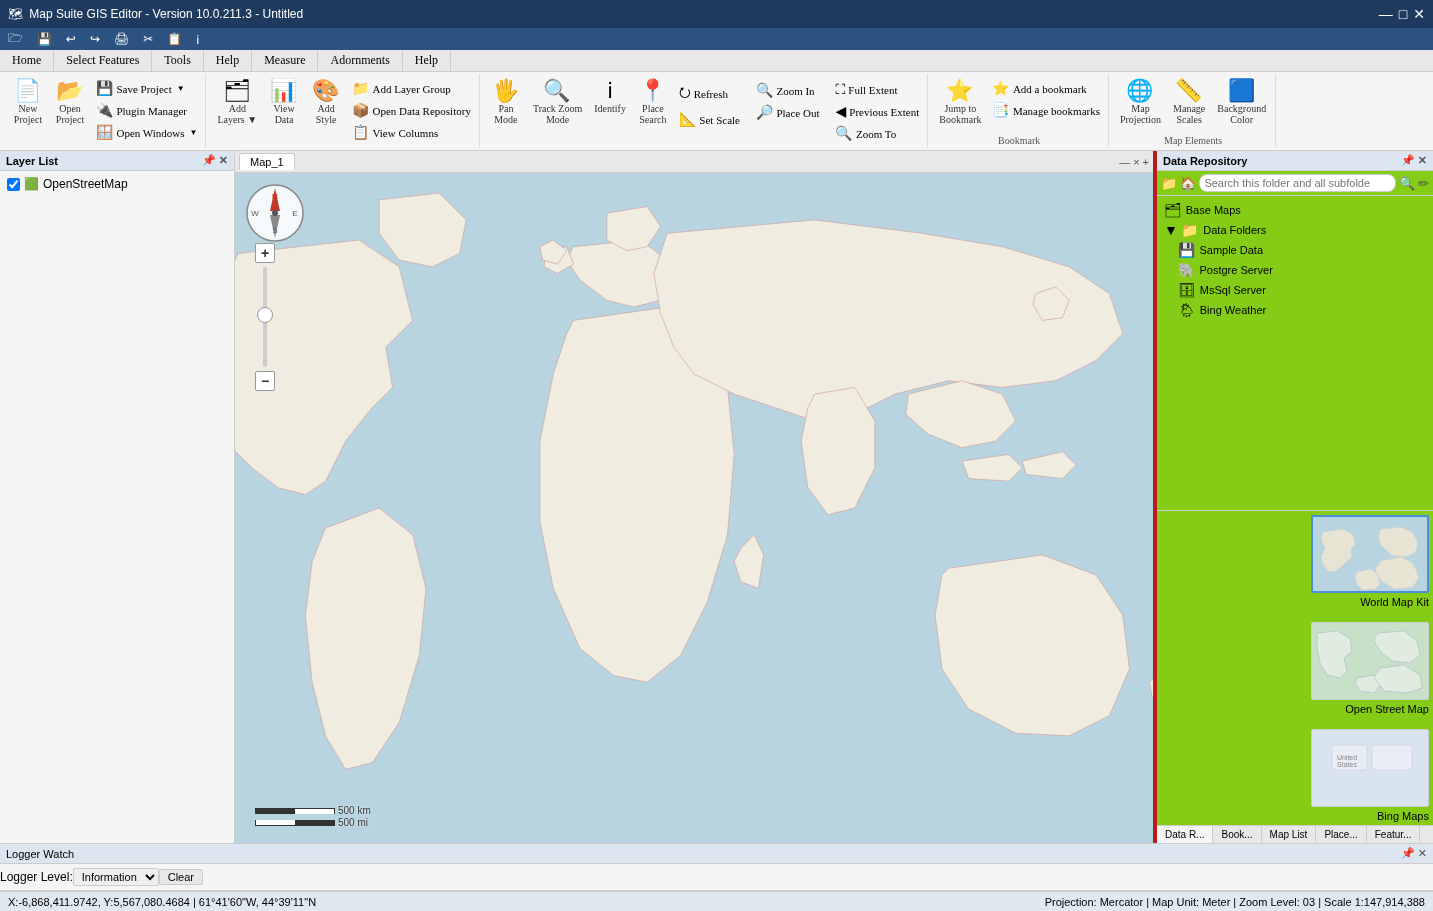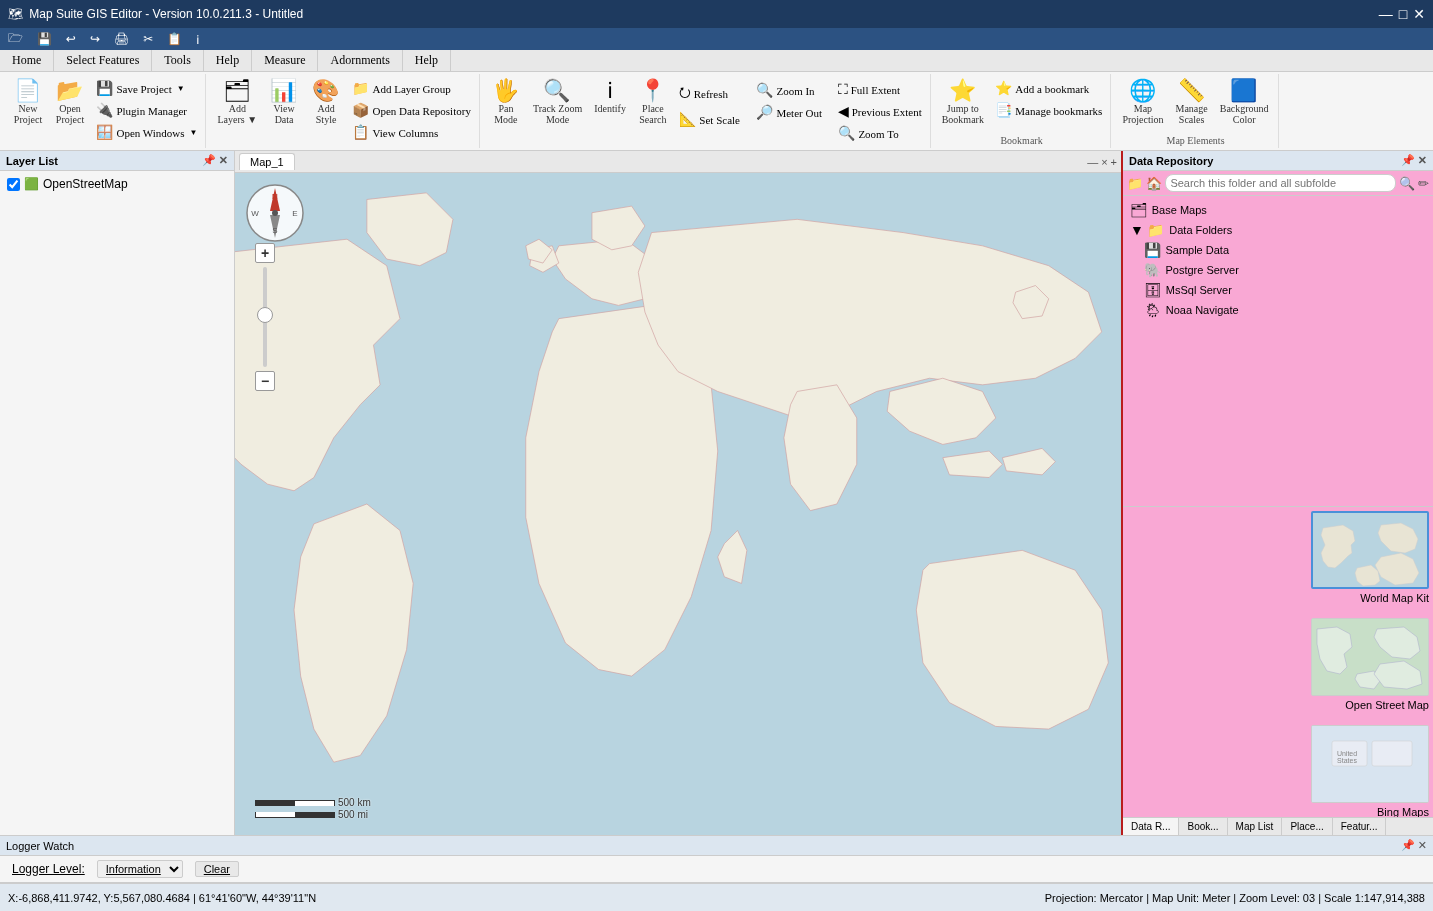--- a/index.html
+++ b/index.html
@@ -53,47 +53,47 @@
     #compass { position: absolute; top: 10px; left: 10px; width: 60px; height: 60px; }
     #zoom-control { position: absolute; top: 70px; left: 20px; display: flex; flex-direction: column; align-items: center; gap: 2px; }
     #zoom-plus, #zoom-minus { width: 20px; height: 20px; background: #fff; border: 1px solid #999; border-radius: 2px; cursor: pointer; display: flex; align-items: center; justify-content: center; font-size: 14px; font-weight: bold; color: #333; }
     #zoom-slider { height: 100px; width: 4px; background: #ccc; border-radius: 2px; position: relative; margin: 2px 0; }
     #zoom-thumb { width: 16px; height: 16px; background: #fff; border: 1px solid #999; border-radius: 50%; position: absolute; top: 40px; left: -6px; cursor: pointer; }
 
     
     #scale-bar { position: absolute; bottom: 15px; left: 20px; }
 
     
-    #repo-panel { width: 312px; background: #f9a8d4; border-left: 2px solid #b91c1c; display: flex; flex-direction: column; flex-shrink: 0; }
+    #repo-panel { width: 280px; background: #84cc16; border-left: 4px solid #b91c1c; display: flex; flex-direction: column; flex-shrink: 0; }
     #repo-header { background: #dce6f0; padding: 3px 6px; display: flex; align-items: center; justify-content: space-between; border-bottom: 1px solid #ccc; font-size: 11px; font-weight: bold; }
     #repo-header-controls { display: flex; gap: 3px; }
     #repo-header-controls span { cursor: pointer; font-size: 11px; color: #555; }
     #repo-search { padding: 3px 4px; border-bottom: 1px solid #ccc; display: flex; align-items: center; gap: 3px; }
     #repo-search input { flex: 1; border: 1px solid #ccc; padding: 2px 4px; font-size: 11px; border-radius: 8px; }
     #repo-search span { cursor: pointer; font-size: 13px; color: #555; }
     #repo-tree { flex: 1; overflow-y: auto; padding: 4px; }
     .tree-item { display: flex; align-items: center; gap: 4px; padding: 2px 3px; border-radius: 2px; cursor: pointer; font-size: 11px; }
     .tree-item .ti-icon { font-size: 14px; }
     .tree-child { margin-left: 14px; }
     #repo-bottom-tabs { display: flex; border-top: 1px solid #ccc; background: #e8e8e8; }
     .repo-btab { padding: 3px 8px; font-size: 10px; cursor: pointer; border-right: 1px solid #ccc; }
     .repo-btab.active { background: #f5f5f5; }
 
     
     #bottom-area { display: flex; flex-direction: column; flex-shrink: 0; }
     #logger-panel { background: #f5f5f5; border-top: 1px solid #ccc; }
     #logger-header { background: #dce6f0; padding: 3px 6px; display: flex; align-items: center; justify-content: space-between; border-bottom: 1px solid #ccc; font-size: 11px; font-weight: normal; }
     #logger-controls { display: flex; gap: 3px; }
     #logger-controls span { cursor: pointer; font-size: 11px; color: #555; }
-    #logger-toolbar { display: flex; align-items: center; gap: 12px; padding: 4px 12px; border-bottom: 1px solid #ccc; text-decoration: underline; }
+    #logger-toolbar { display: flex; align-items: center; gap: 0; padding: 4px 0; border-bottom: 1px solid #ccc; }
     #logger-toolbar select { font-size: 11px; border: 1px solid #ccc; padding: 1px 4px; border-radius: 2px; }
     #logger-toolbar button { font-size: 11px; padding: 1px 8px; border: 1px solid #ccc; background: #e8e8e8; border-radius: 2px; cursor: pointer; }
     #logger-table-header { display: flex; padding: 2px 6px; font-size: 11px; font-weight: bold; border-bottom: 1px solid #ccc; }
     #logger-table-header span { padding: 2px 4px; }
-    #status-bar { background: #e0e8f0; border-top: 1px solid #ccc; padding: 2px 8px; font-size: 11px; display: flex; justify-content: space-between; height: 28px; align-items: center; }
+    #status-bar { background: #e0e8f0; border-top: 1px solid #ccc; padding: 2px 8px; font-size: 11px; display: flex; justify-content: space-between; height: 20px; align-items: center; }
 
     
     .land { fill: #f0ede0; stroke: #d0a0a0; stroke-width: 0.5; }
 
     
     #quick-bar { background: #2c5282; height: 22px; display: flex; align-items: center; padding: 0 4px; gap: 6px; }
     #quick-bar .qb-btn { color: white; font-size: 12px; cursor: pointer; padding: 1px 4px; border-radius: 2px; }
 
     .dropdown-arrow { font-size: 8px; margin-left: 2px; }
     .repo-thumb-col { display: flex; flex-direction: column; align-items: center; gap: 3px; cursor: pointer; }
@@ -231,21 +231,21 @@
                 <span>Set Scale</span>
               </div>
             </div>
             <div class="rbtn-col">
               <div class="rbtn-small">
                 <span class="icon">🔍</span>
                 <span>Zoom In</span>
               </div>
               <div class="rbtn-small">
                 <span class="icon">🔎</span>
-                <span>Meter Out</span>
+                <span>Place Out</span>
               </div>
             </div>
             <div class="rbtn-col">
               <div class="rbtn-small">
                 <span class="icon">⛶</span>
                 <span>Full Extent</span>
               </div>
               <div class="rbtn-small">
                 <span class="icon">◀</span>
                 <span>Previous Extent</span>
@@ -450,21 +450,21 @@
         <div class="tree-item tree-child">
           <span class="ti-icon">🐘</span>
           <span>Postgre Server</span>
         </div>
         <div class="tree-item tree-child">
           <span class="ti-icon">🗄</span>
           <span>MsSql Server</span>
         </div>
         <div class="tree-item tree-child">
           <span class="ti-icon">🌦</span>
-          <span>Noaa Navigate</span>
+          <span>Bing Weather</span>
         </div>
       </div>
 
       <div style="border-top:1px solid #ccc; padding:4px; display:flex; flex-direction:column; gap:14px; overflow-y:auto; flex:1;">
         <div class="repo-thumb-col" style="align-items:flex-end;">
           <div style="width:118px; height:78px; border:2px solid #4a90d9; border-radius:2px; overflow:hidden; background:#b8d4e0; position:relative;">
             <svg width="118" height="78" viewBox="0 0 118 78" xmlns="http://www.w3.org/2000/svg">
               <rect width="118" height="78" fill="#b8d4e0"></rect>
               <path fill="#e8e4d4" stroke="#ccc" stroke-width="0.5" d="M10,15 L30,12 L40,18 L42,28 L38,32 L39,40 L35,43 L28,50 L22,55 L15,54 L10,48 L8,40 L12,32 L8,22 Z"></path>
               <path fill="#e8e4d4" stroke="#ccc" stroke-width="0.5" d="M44,55 L58,52 L65,58 L67,68 L62,72 L50,73 L44,68 L42,60 Z"></path>

